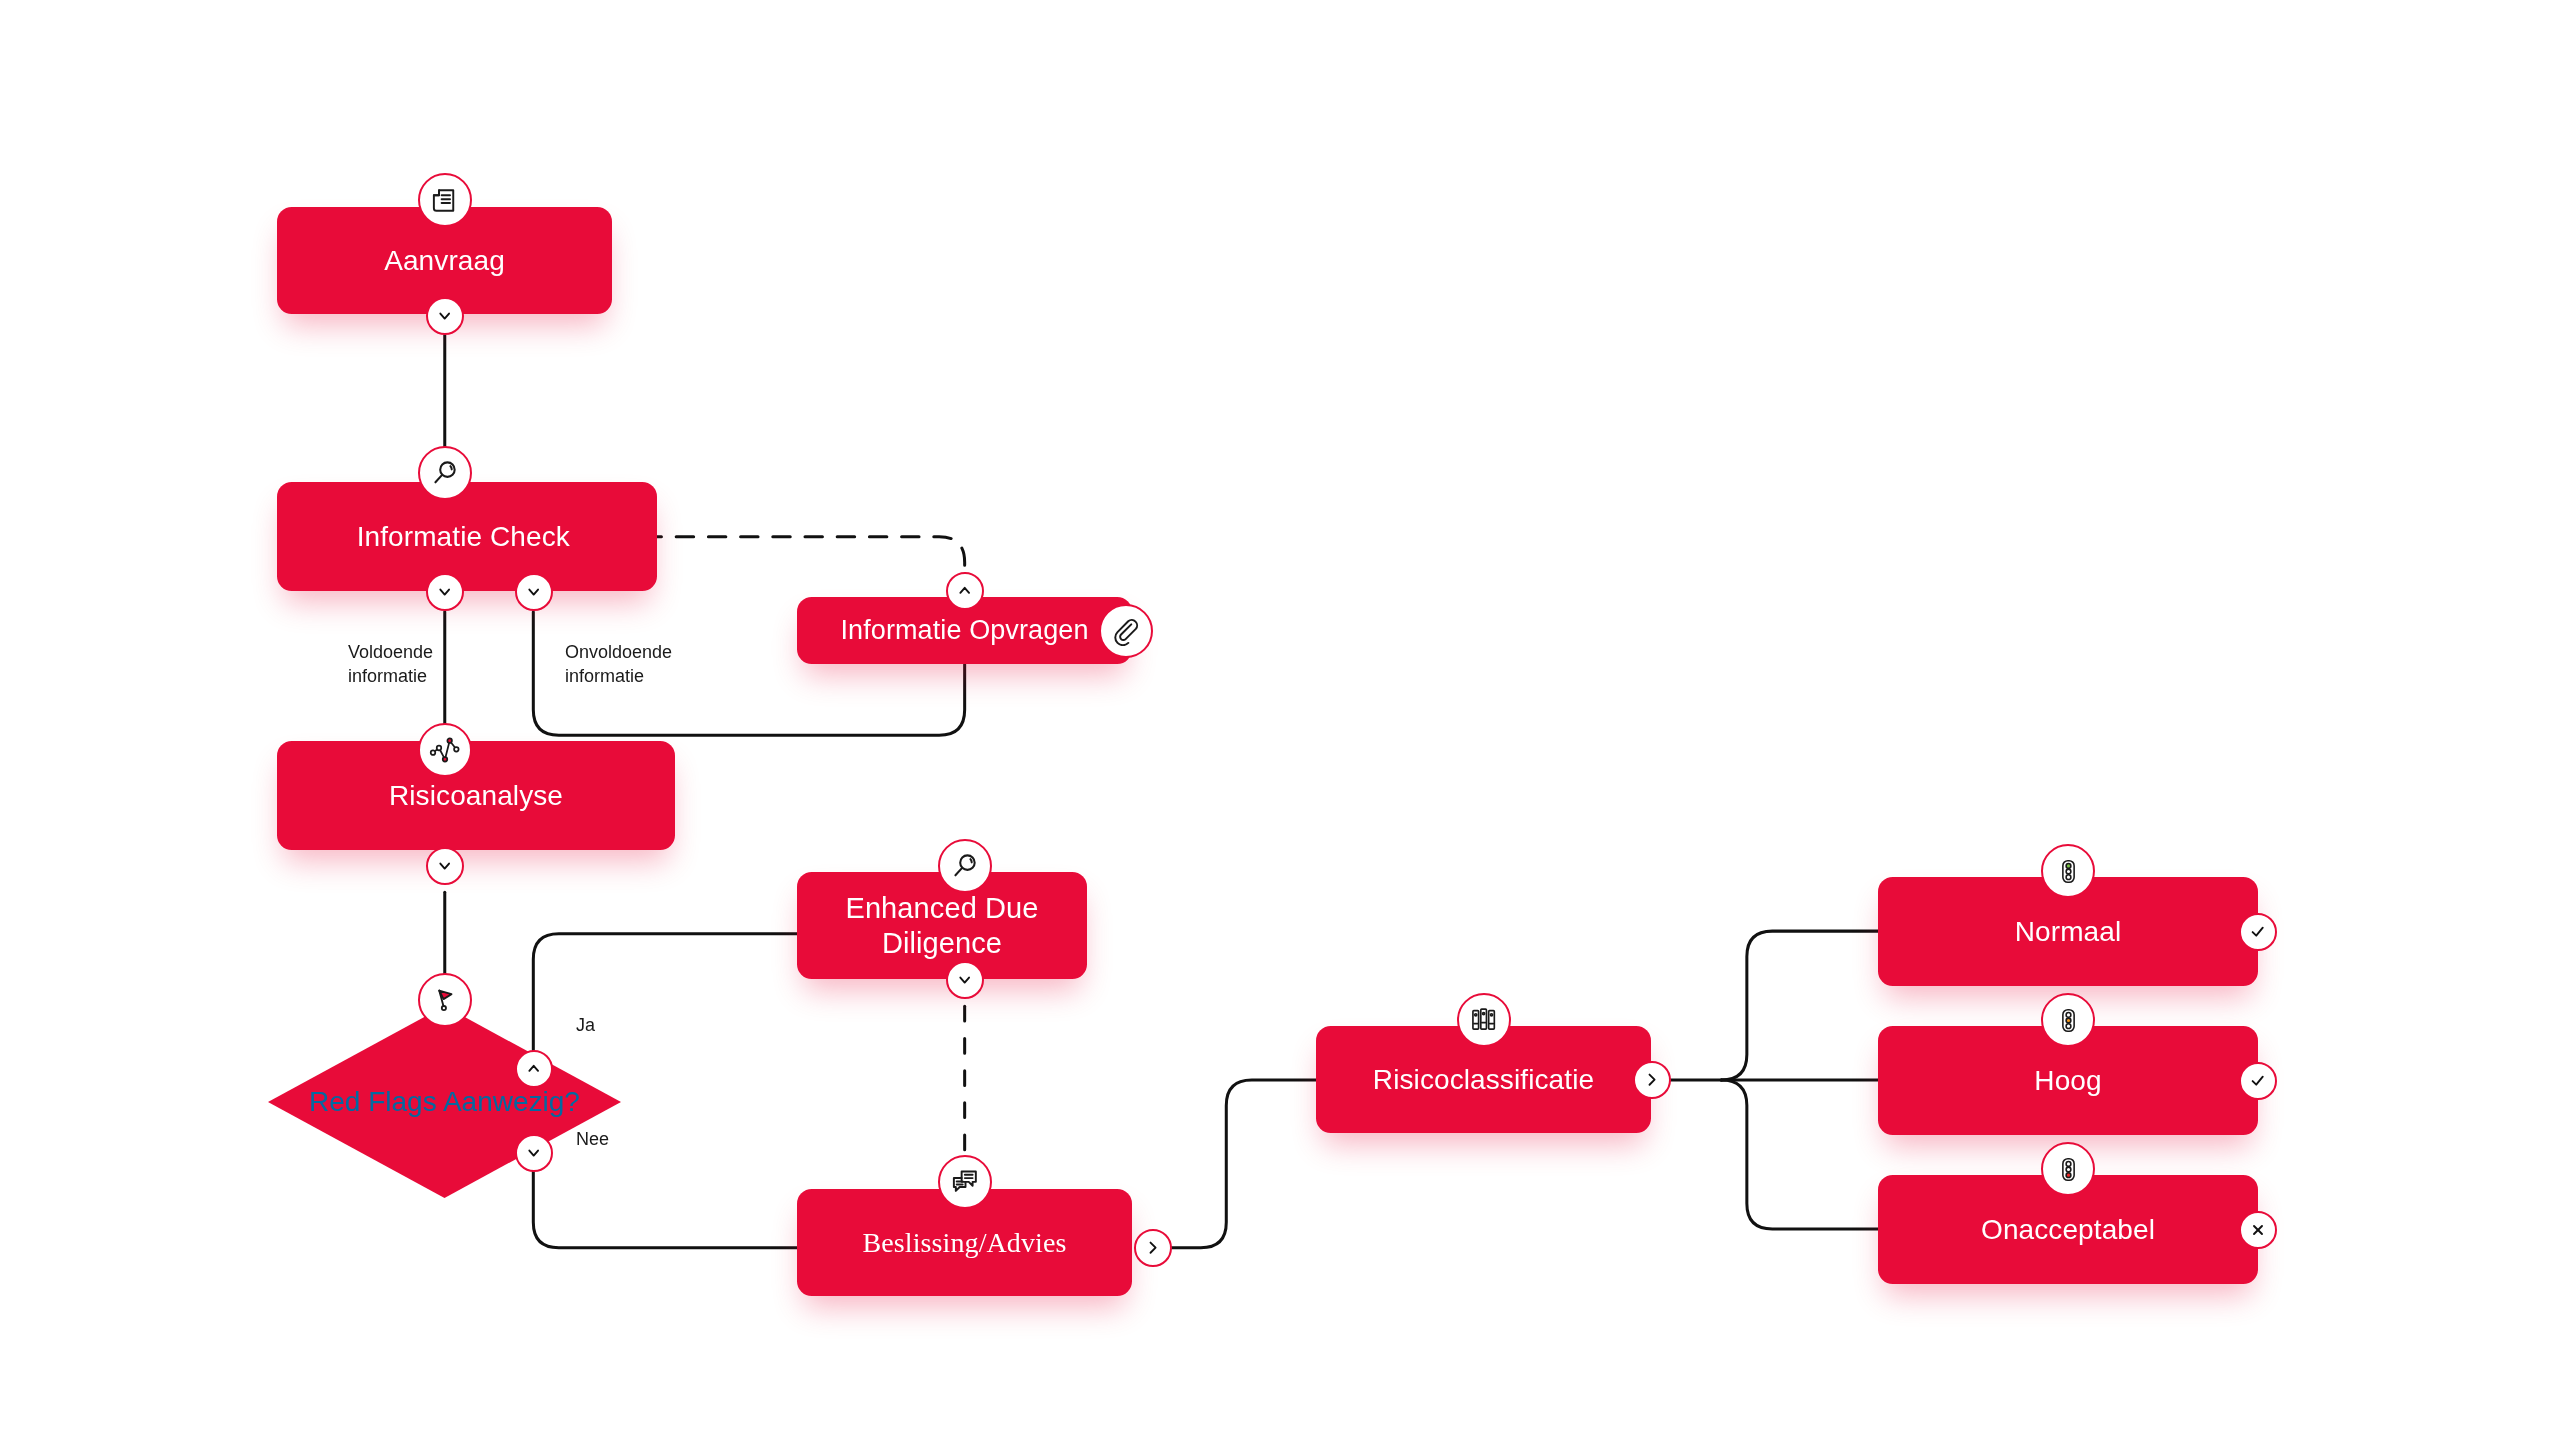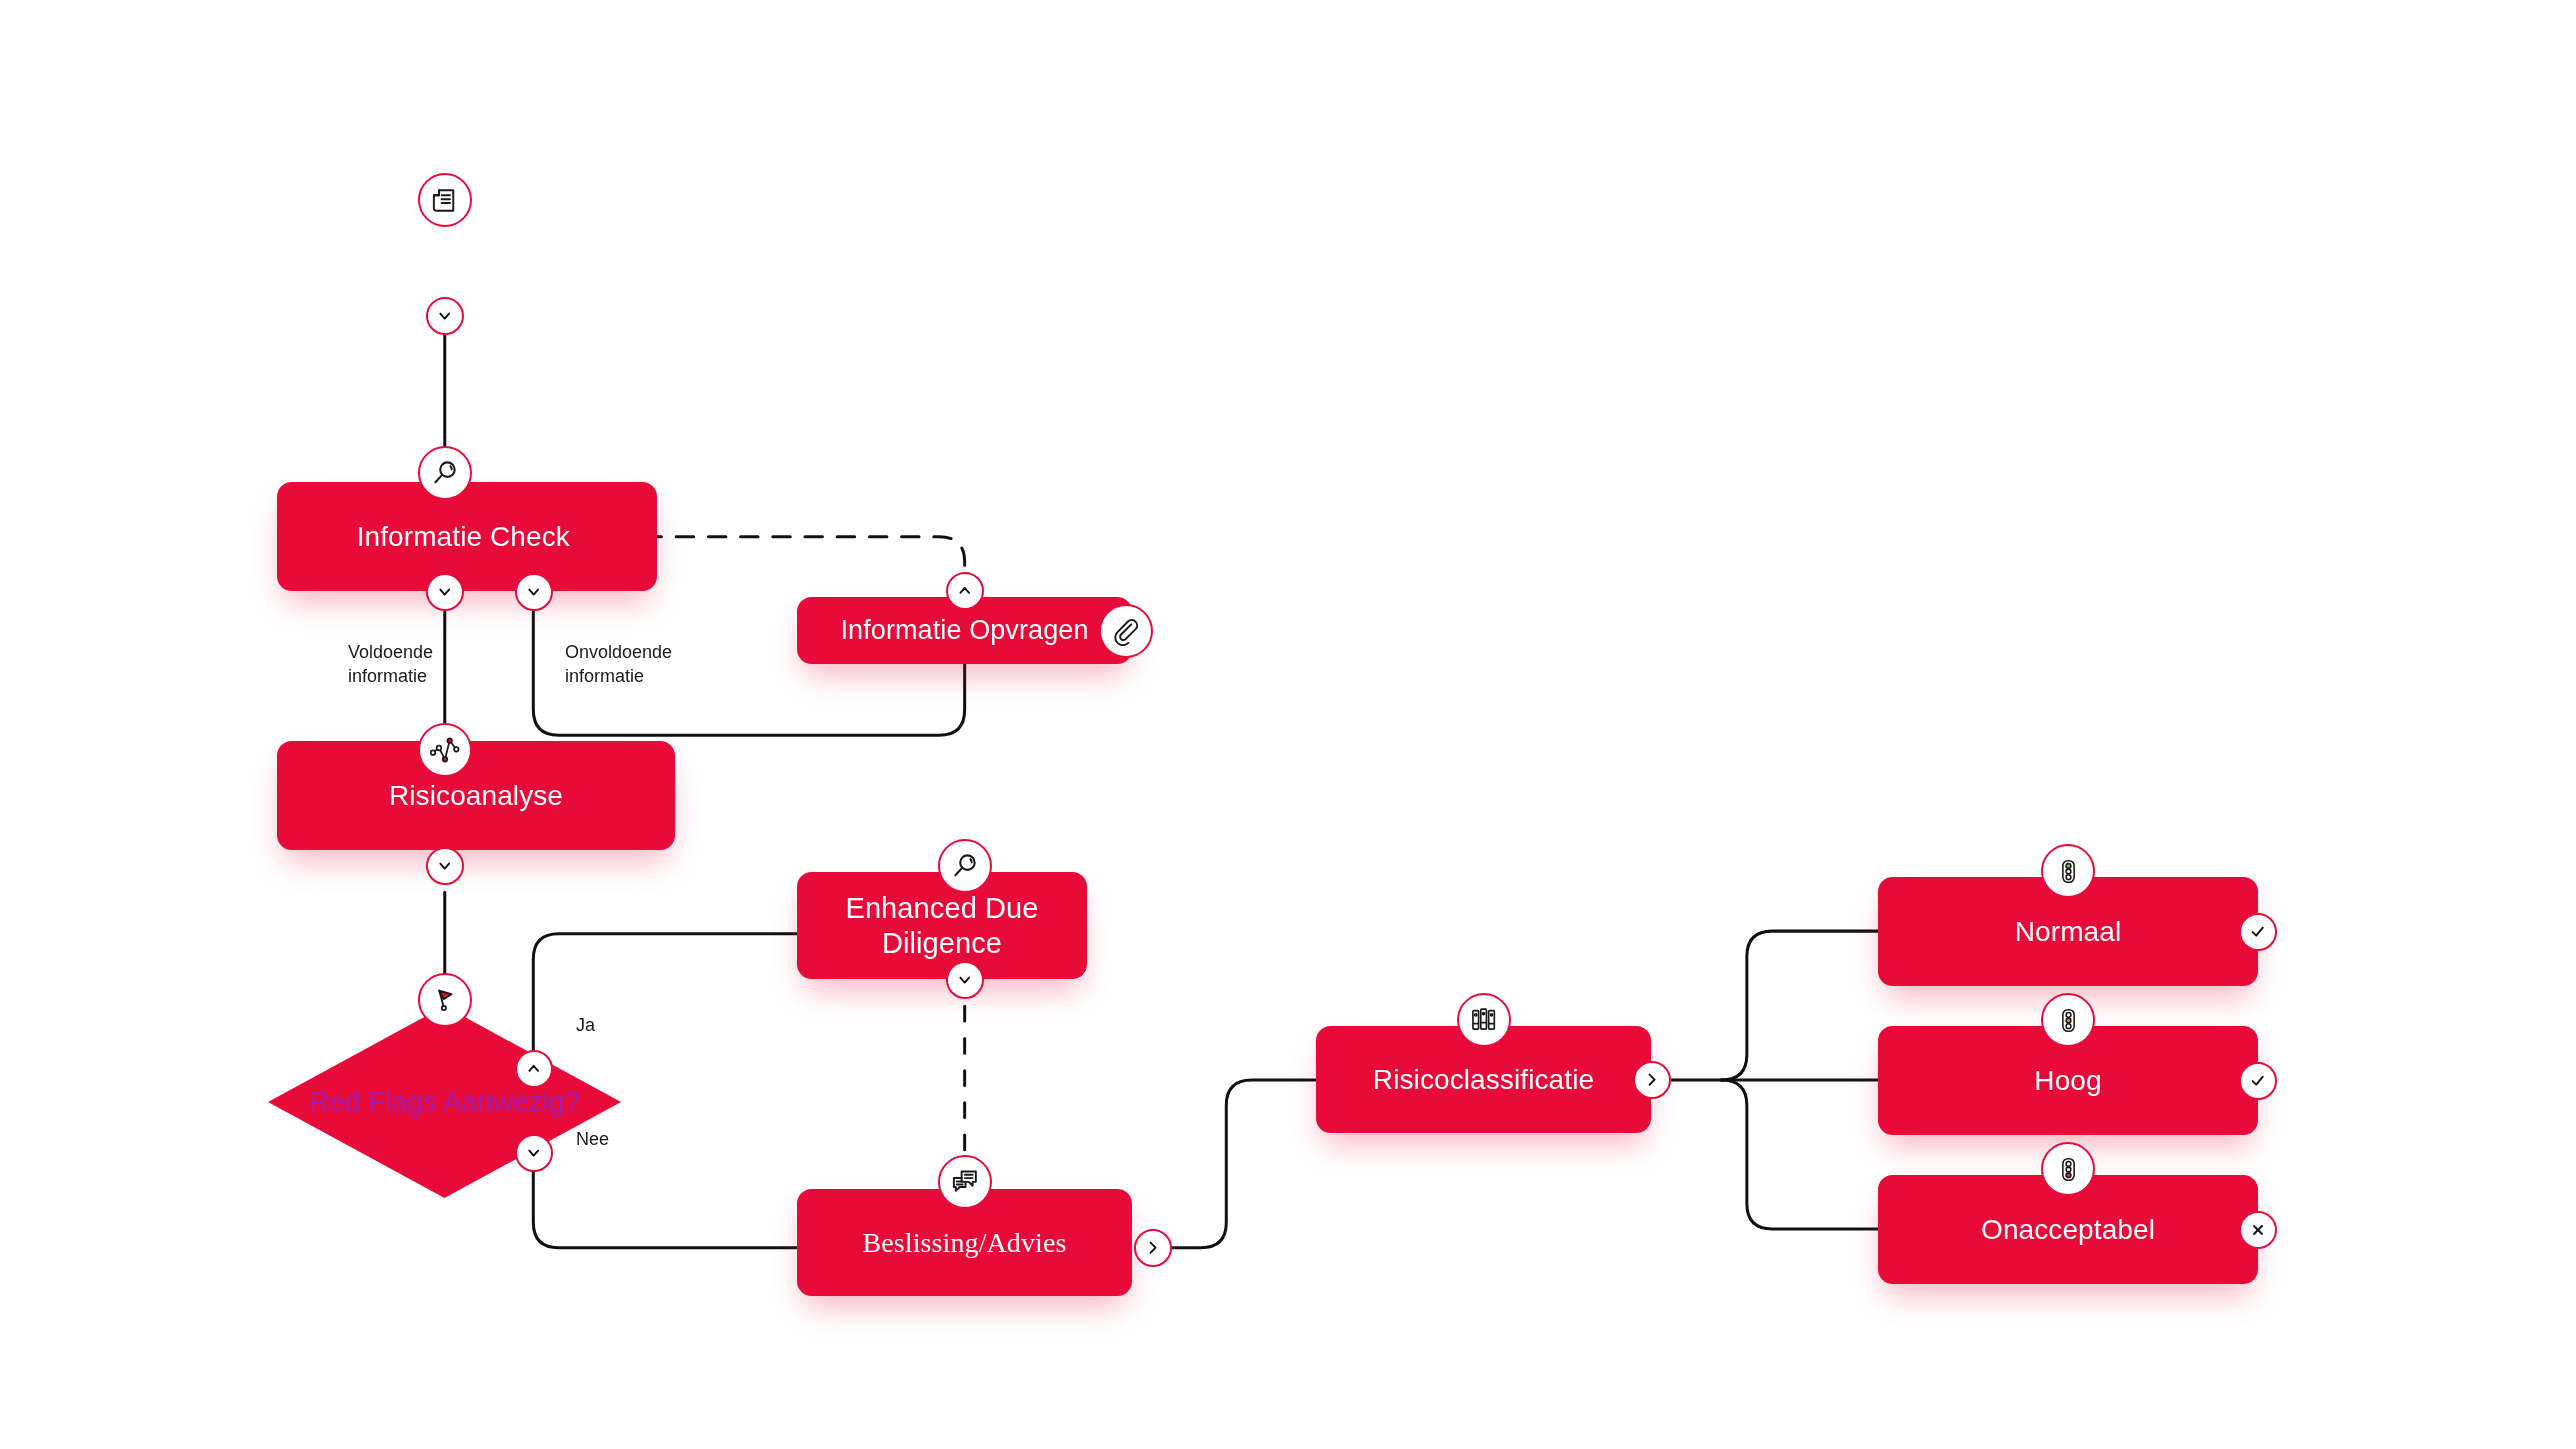--- a/index.html
+++ b/index.html
@@ -34,21 +34,21 @@
   .diamond-wrap{position:absolute;}
   .diamond-shape{
     position:absolute;inset:0;
     background:#E80B39;
     clip-path:polygon(50% 0%,100% 50%,50% 100%,0% 50%);
     filter:drop-shadow(0 16px 23px rgba(232,11,57,.30));
   }
   .diamond-label{
     position:absolute;inset:0;
     display:flex;align-items:center;justify-content:center;
-    color:#a21caf;font-size:28px;line-height:1.2;text-align:center;
+    color:#0369a1;font-size:28px;line-height:1.2;text-align:center;
     z-index:2;
   }
 
   
   .icon-badge{
     position:absolute;
     width:54px;height:54px;border-radius:50%;
     background:#ffffff;
     border:2.7px solid #E80B39;
     display:flex;align-items:center;justify-content:center;
@@ -119,20 +119,23 @@
   <div class="edge-label" style="left:334px;top:641px;text-align:left;">Voldoende
 informatie</div>
 
   <div class="edge-label" style="left:551px;top:641px;text-align:left;">Onvoldoende
 informatie</div>
 
   <div class="edge-label" style="left:562px;top:1014px;">Ja</div>
 
   <div class="edge-label" style="left:562px;top:1128px;">Nee</div>
 
+  <div class="node" style="left:277px;top:207px;width:335px;height:107px;">
+    <span>Aanvraag</span>
+  </div>
   <div class="icon-badge" style="left:418px;top:173px;">
     <svg width="31" height="31" viewBox="0 0 24 24" fill="none" stroke="#1a1a1a" stroke-width="1.5" stroke-linecap="round" stroke-linejoin="round">
       <path d="M7 4h11v16H5a2 2 0 0 1-2-2V8h4z"></path>
       <path d="M7 4v4H3"></path>
       <line x1="9" y1="8" x2="15.5" y2="8"></line>
       <line x1="9" y1="11" x2="15.5" y2="11"></line>
       <line x1="9" y1="14" x2="15.5" y2="14"></line>
     </svg>
   </div>
   <div class="handle" style="left:426px;top:297px;">

